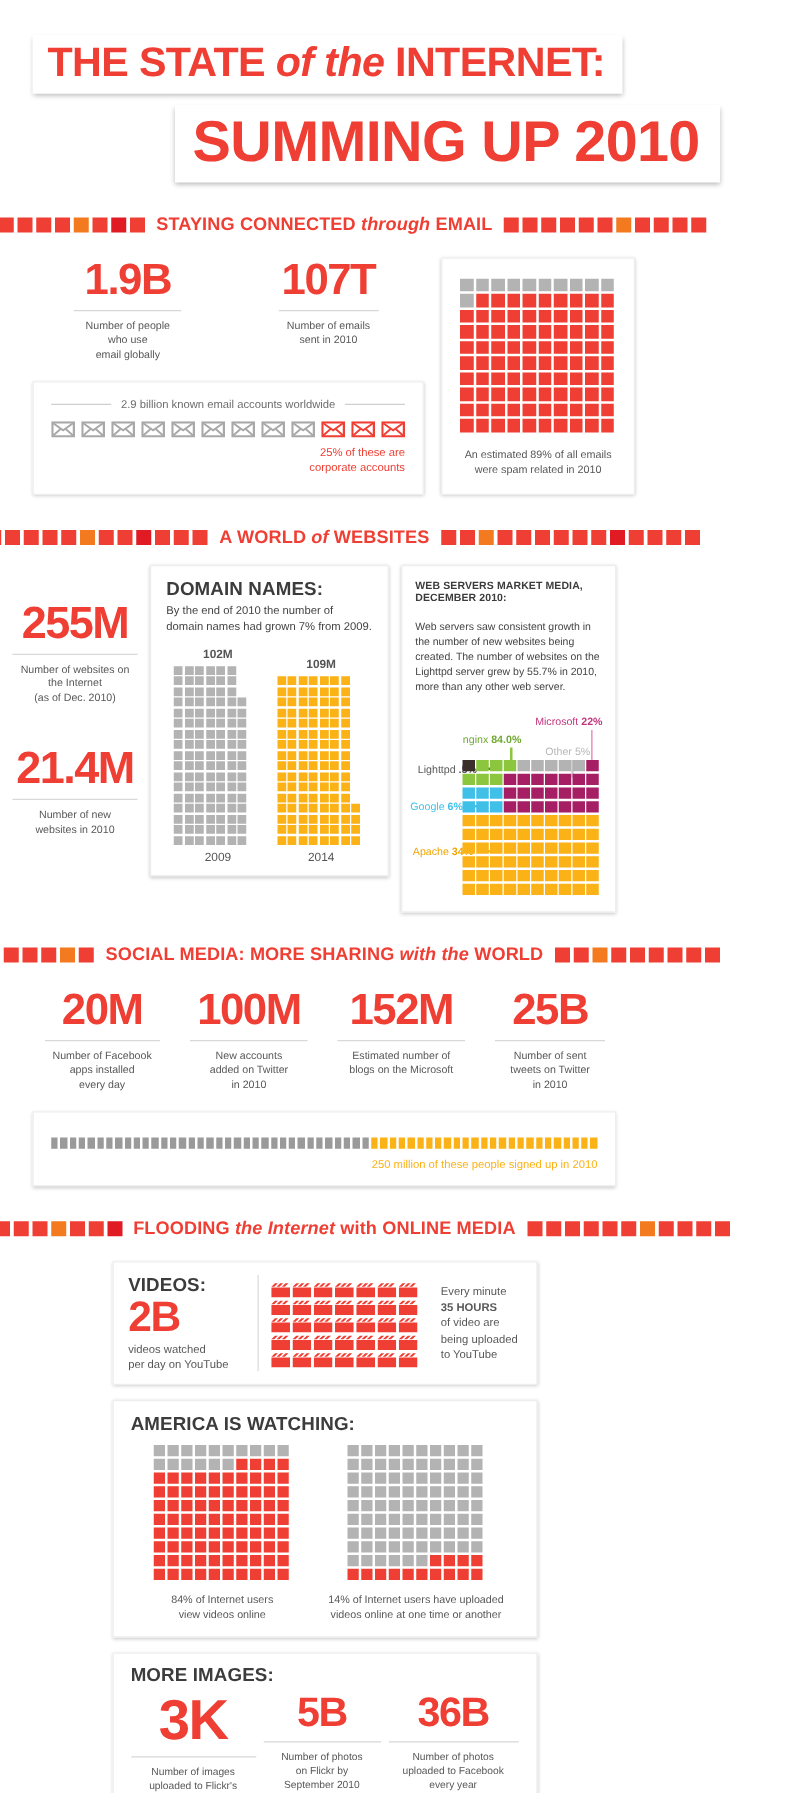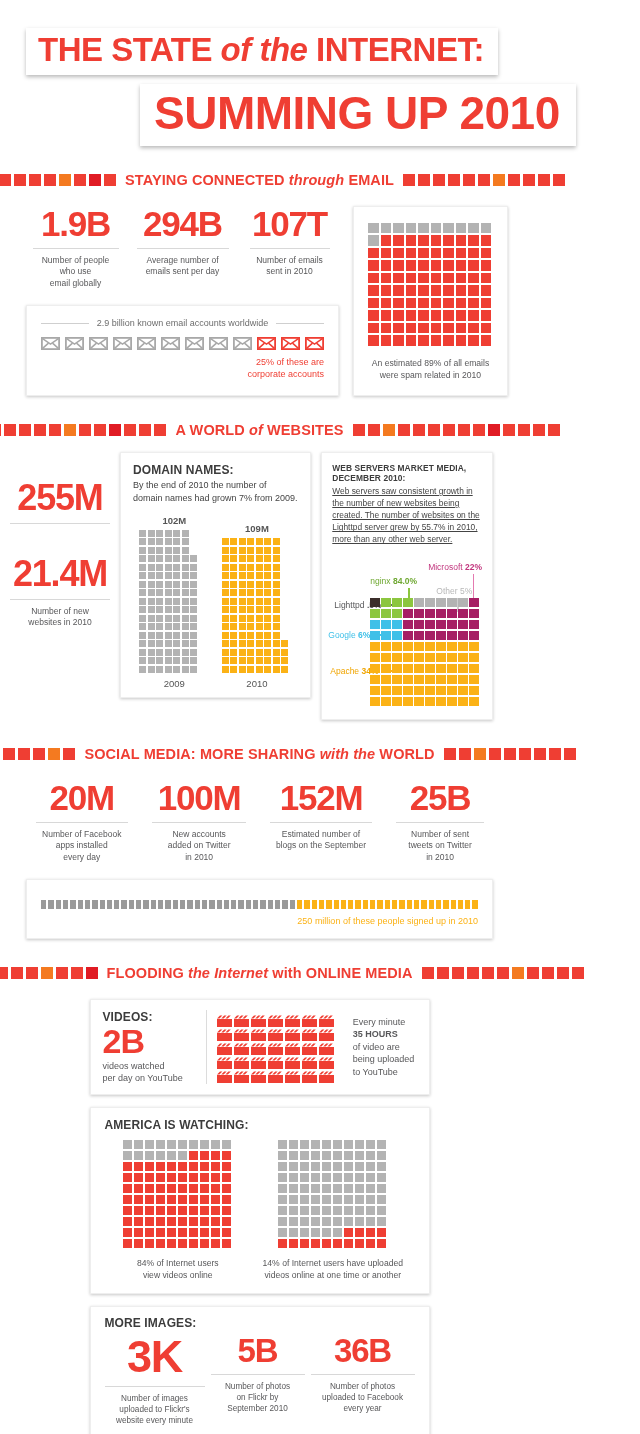--- a/index.html
+++ b/index.html
@@ -83,21 +83,21 @@
   .gridbox { display: flex; flex-wrap: wrap; }
   .cell { background: #b3b3b3; }
   .cell.red { background: #ef3e33; }
   .cell.orange { background: #fbb216; }
   .cell.grey { background: #b3b3b3; }
   .cell.magenta { background: #a61e64; }
   .cell.green { background: #8cc63e; }
   .cell.cyan { background: #40c0e8; }
   .cell.dark { background: #3b2e2a; }
 
-  .subhead { font-size: 12px; font-weight: bold; color: #3c3c3c; letter-spacing: .1px;}
+  .subhead { font-size: 15px; font-weight: bold; color: #3c3c3c; letter-spacing: .1px;}
   .body-txt { font-size: 9px; line-height: 1.45; color: #444; }
 
   .envrow { display:flex; gap: 5px; justify-content:center; }
   .env { width: 19px; height: 13px; position: relative; }
   .env svg { display:block; }
 
   .chip { width: 7px; height: 9px; background:#9a9a9a; }
   .chip.o { background:#fbb216; }
   .clap { width: 15px; height: 12px; }
 </style>
@@ -147,26 +147,20 @@
 
   <div style="display:flex; padding: 18px 26px 0 26px; gap: 14px;">
     <div style="flex:1;">
       <div style="display:flex; gap:8px;">
         <div class="stat" style="flex:1;">
           <div class="num">1.9B</div>
           <div class="rule" style="width:86px;"></div>
           <div class="cap" style="white-space:pre-line;">Number of people
 who use
 email globally</div>
-        </div>
-        <div class="stat" style="flex:1;">
-          <div class="num">294B</div>
-          <div class="rule" style="width:92px;"></div>
-          <div class="cap" style="white-space:pre-line;">Average number of
-emails sent per day</div>
         </div>
         <div class="stat" style="flex:1;">
           <div class="num">107T</div>
           <div class="rule" style="width:80px;"></div>
           <div class="cap" style="white-space:pre-line;">Number of emails
 sent in 2010</div>
         </div>
       </div>
 
       <div class="card" style="margin-top:16px; padding:12px 14px 14px;">
@@ -398,20 +392,23 @@
         <div class="blk"></div>
         <div class="blk"></div>
       </div>
   </div>
 
   <div style="display:flex; padding: 14px 26px 0 10px; gap:10px; align-items:flex-start;">
     <div style="width:118px; padding-top:28px;">
       <div class="stat">
         <div class="num" style="font-size:36px;">255M</div>
         <div class="rule" style="width:100px;"></div>
+        <div class="cap" style="white-space:pre-line;">Number of websites on
+the Internet
+(as of Dec. 2010)</div>
       </div>
       <div class="stat" style="margin-top:32px;">
         <div class="num" style="font-size:36px;">21.4M</div>
         <div class="rule" style="width:100px;"></div>
         <div class="cap" style="white-space:pre-line;">Number of new
 websites in 2010</div>
       </div>
     </div>
 
     <div class="card" style="width:228px; padding:10px 12px 8px;">
@@ -719,28 +716,28 @@
                 <div class="cell orange" style="width: 7px; height: 7px;"></div>
                 <div class="cell orange" style="width: 7px; height: 7px;"></div>
                 <div class="cell orange" style="width: 7px; height: 7px;"></div>
                 <div class="cell orange" style="width: 7px; height: 7px;"></div>
                 <div class="cell orange" style="width: 7px; height: 7px;"></div>
                 <div class="cell orange" style="width: 7px; height: 7px;"></div>
                 <div class="cell orange" style="width: 7px; height: 7px;"></div>
                 <div class="cell orange" style="width: 7px; height: 7px;"></div>
               </div>
             </div>
-          <div style="font-size:9.5px; color:#555; margin-top:5px;">2010</div>
+          <div style="font-size:9.5px; color:#555; margin-top:5px;">2014</div>
         </div>
       </div>
     </div>
 
     <div class="card" style="width:205px; padding:10px 10px 10px;">
       <div class="subhead" style="font-size:8.4px;">WEB SERVERS MARKET MEDIA, DECEMBER 2010:</div>
-      <div class="body-txt" style="margin-top:2px; font-size:8.4px;text-decoration:underline;">Web servers saw consistent growth in the number of new websites being created. The number of websites on the Lighttpd server grew by 55.7% in 2010, more than any other web server.</div>
+      <div class="body-txt" style="margin-top:12px; font-size:8.4px;">Web servers saw consistent growth in the number of new websites being created. The number of websites on the Lighttpd server grew by 55.7% in 2010, more than any other web server.</div>
 
       <div style="position:relative; margin-top:28px; height:135px;">
         <div style="position:absolute; left:2px; top:26px; font-size:8.5px; color:#58585a; white-space:nowrap;">
           <span>Lighttpd</span>
           <span style="font-weight:bold;">.5%</span>
           <span style="display:inline-block; width:14px; height:2px; background:#6b6b6b; vertical-align:middle; margin-left:2px;"></span>
         </div>
         <div style="position:absolute; left:38px; top:2px; font-size:8.5px; color:#6fa832; white-space:nowrap;">
           <span>nginx</span>
           <span style="font-weight:bold;">84.0%</span>
@@ -917,21 +914,21 @@
       <div class="num">100M</div>
       <div class="rule" style="width:94px;"></div>
       <div class="cap" style="white-space:pre-line;">New accounts
 added on Twitter
 in 2010</div>
     </div>
     <div class="stat" style="flex:1.08;">
       <div class="num">152M</div>
       <div class="rule" style="width:102px;"></div>
       <div class="cap" style="white-space:pre-line;">Estimated number of
-blogs on the September</div>
+blogs on the Microsoft</div>
     </div>
     <div class="stat" style="flex:0.95;">
       <div class="num">25B</div>
       <div class="rule" style="width:88px;"></div>
       <div class="cap" style="white-space:pre-line;">Number of sent
 tweets on Twitter
 in 2010</div>
     </div>
   </div>
 

